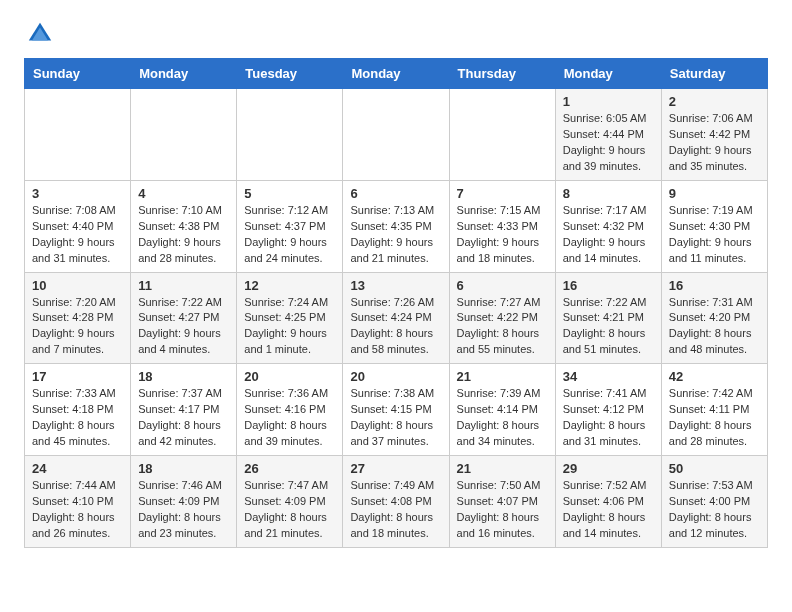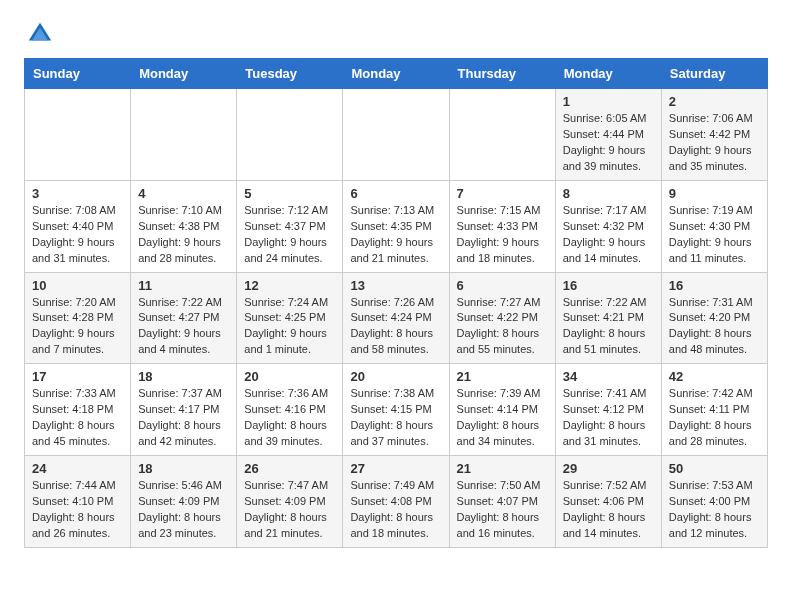--- a/index.html
+++ b/index.html
@@ -282,21 +282,21 @@
         </tr>
         <tr>
           <td>
             <span class="day-num">24</span>
             <div class="day-info">Sunrise: 7:44 AM
 Sunset: 4:10 PM
 Daylight: 8 hours and 26 minutes.</div>
           </td>
           <td>
             <span class="day-num">18</span>
-            <div class="day-info">Sunrise: 5:46 AM
+            <div class="day-info">Sunrise: 7:46 AM
 Sunset: 4:09 PM
 Daylight: 8 hours and 23 minutes.</div>
           </td>
           <td>
             <span class="day-num">26</span>
             <div class="day-info">Sunrise: 7:47 AM
 Sunset: 4:09 PM
 Daylight: 8 hours and 21 minutes.</div>
           </td>
           <td>

